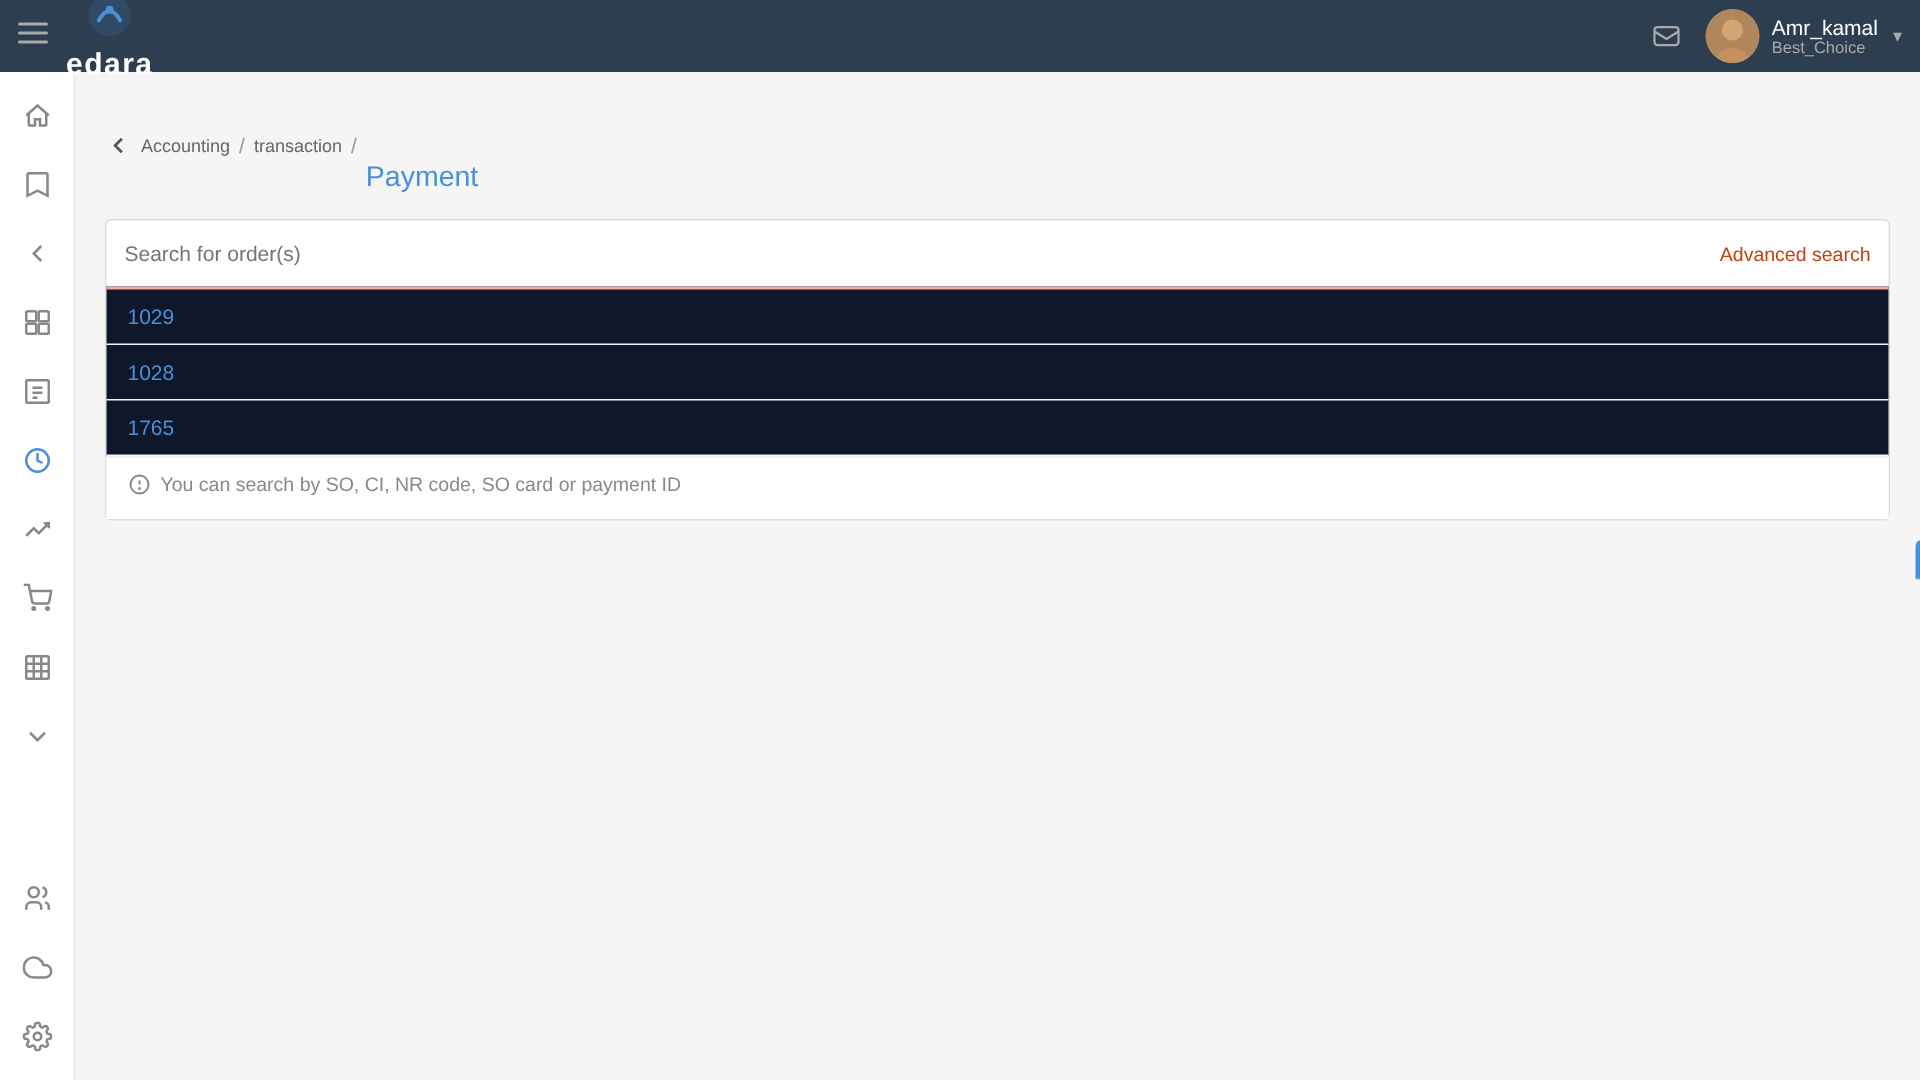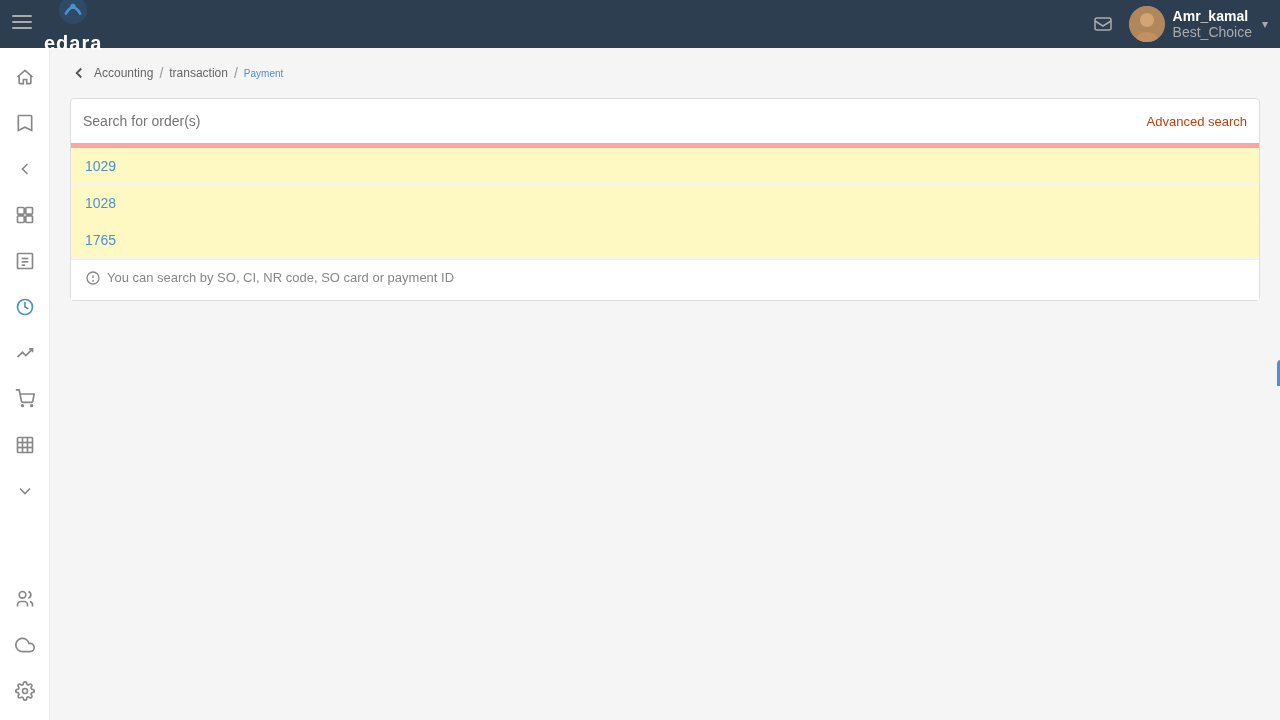--- a/index.html
+++ b/index.html
@@ -55,22 +55,22 @@
       cursor: pointer;
     }
     .topbar-avatar {
       width: 36px; height: 36px;
       border-radius: 50%;
       background: #888;
       overflow: hidden;
       display: flex; align-items: center; justify-content: center;
     }
     .topbar-avatar svg { width: 36px; height: 36px; }
-    .topbar-username { color: white; font-size: 14px; font-weight: 700; }
-    .topbar-subtitle { color: #aaa; font-size: 14px; }
+    .topbar-username { color: white; font-size: 14px; font-weight: 400; }
+    .topbar-subtitle { color: #aaa; font-size: 11px; }
     .topbar-chevron { color: #aaa; font-size: 12px; margin-left: 2px; }
 
     
     .sidebar {
       position: fixed;
       top: 48px;
       left: 0;
       width: 50px;
       bottom: 0;
       background: #fff;
@@ -113,21 +113,21 @@
     }
     .breadcrumb-back {
       color: #555;
       font-size: 18px;
       cursor: pointer;
       text-decoration: none;
       display: flex; align-items: center;
     }
     .breadcrumb-text { color: #666; font-size: 12px; }
     .breadcrumb-sep { color: #999; font-size: 14px; }
-    .breadcrumb-current { color: #4a90d9; font-size: 10px; font-weight: 500; }
+    .breadcrumb-current { color: #4a90d9; font-size: 19px; font-weight: 500; margin-top: 44px; }
 
     
     .search-container {
       background: #fff;
       border: 1px solid #ddd;
       border-radius: 4px;
       overflow: visible;
       position: relative;
     }
     .search-row {
@@ -147,22 +147,22 @@
     .search-advanced {
       color: #c2410c;
       font-size: 13px;
       cursor: pointer;
       white-space: nowrap;
       text-decoration: none;
     }
 
     
     .search-results {
-      border-top: 5px solid #fca5a5;
-      background: #fef9c3;
+      border-top: 2px solid #fca5a5;
+      background: #0f172a;
     }
     .search-result-item {
       padding: 10px 14px;
       font-size: 14px;
       color: #4a90d9;
       cursor: pointer;
       border-bottom: 1px solid #f5f5f5;
     }
 
     

